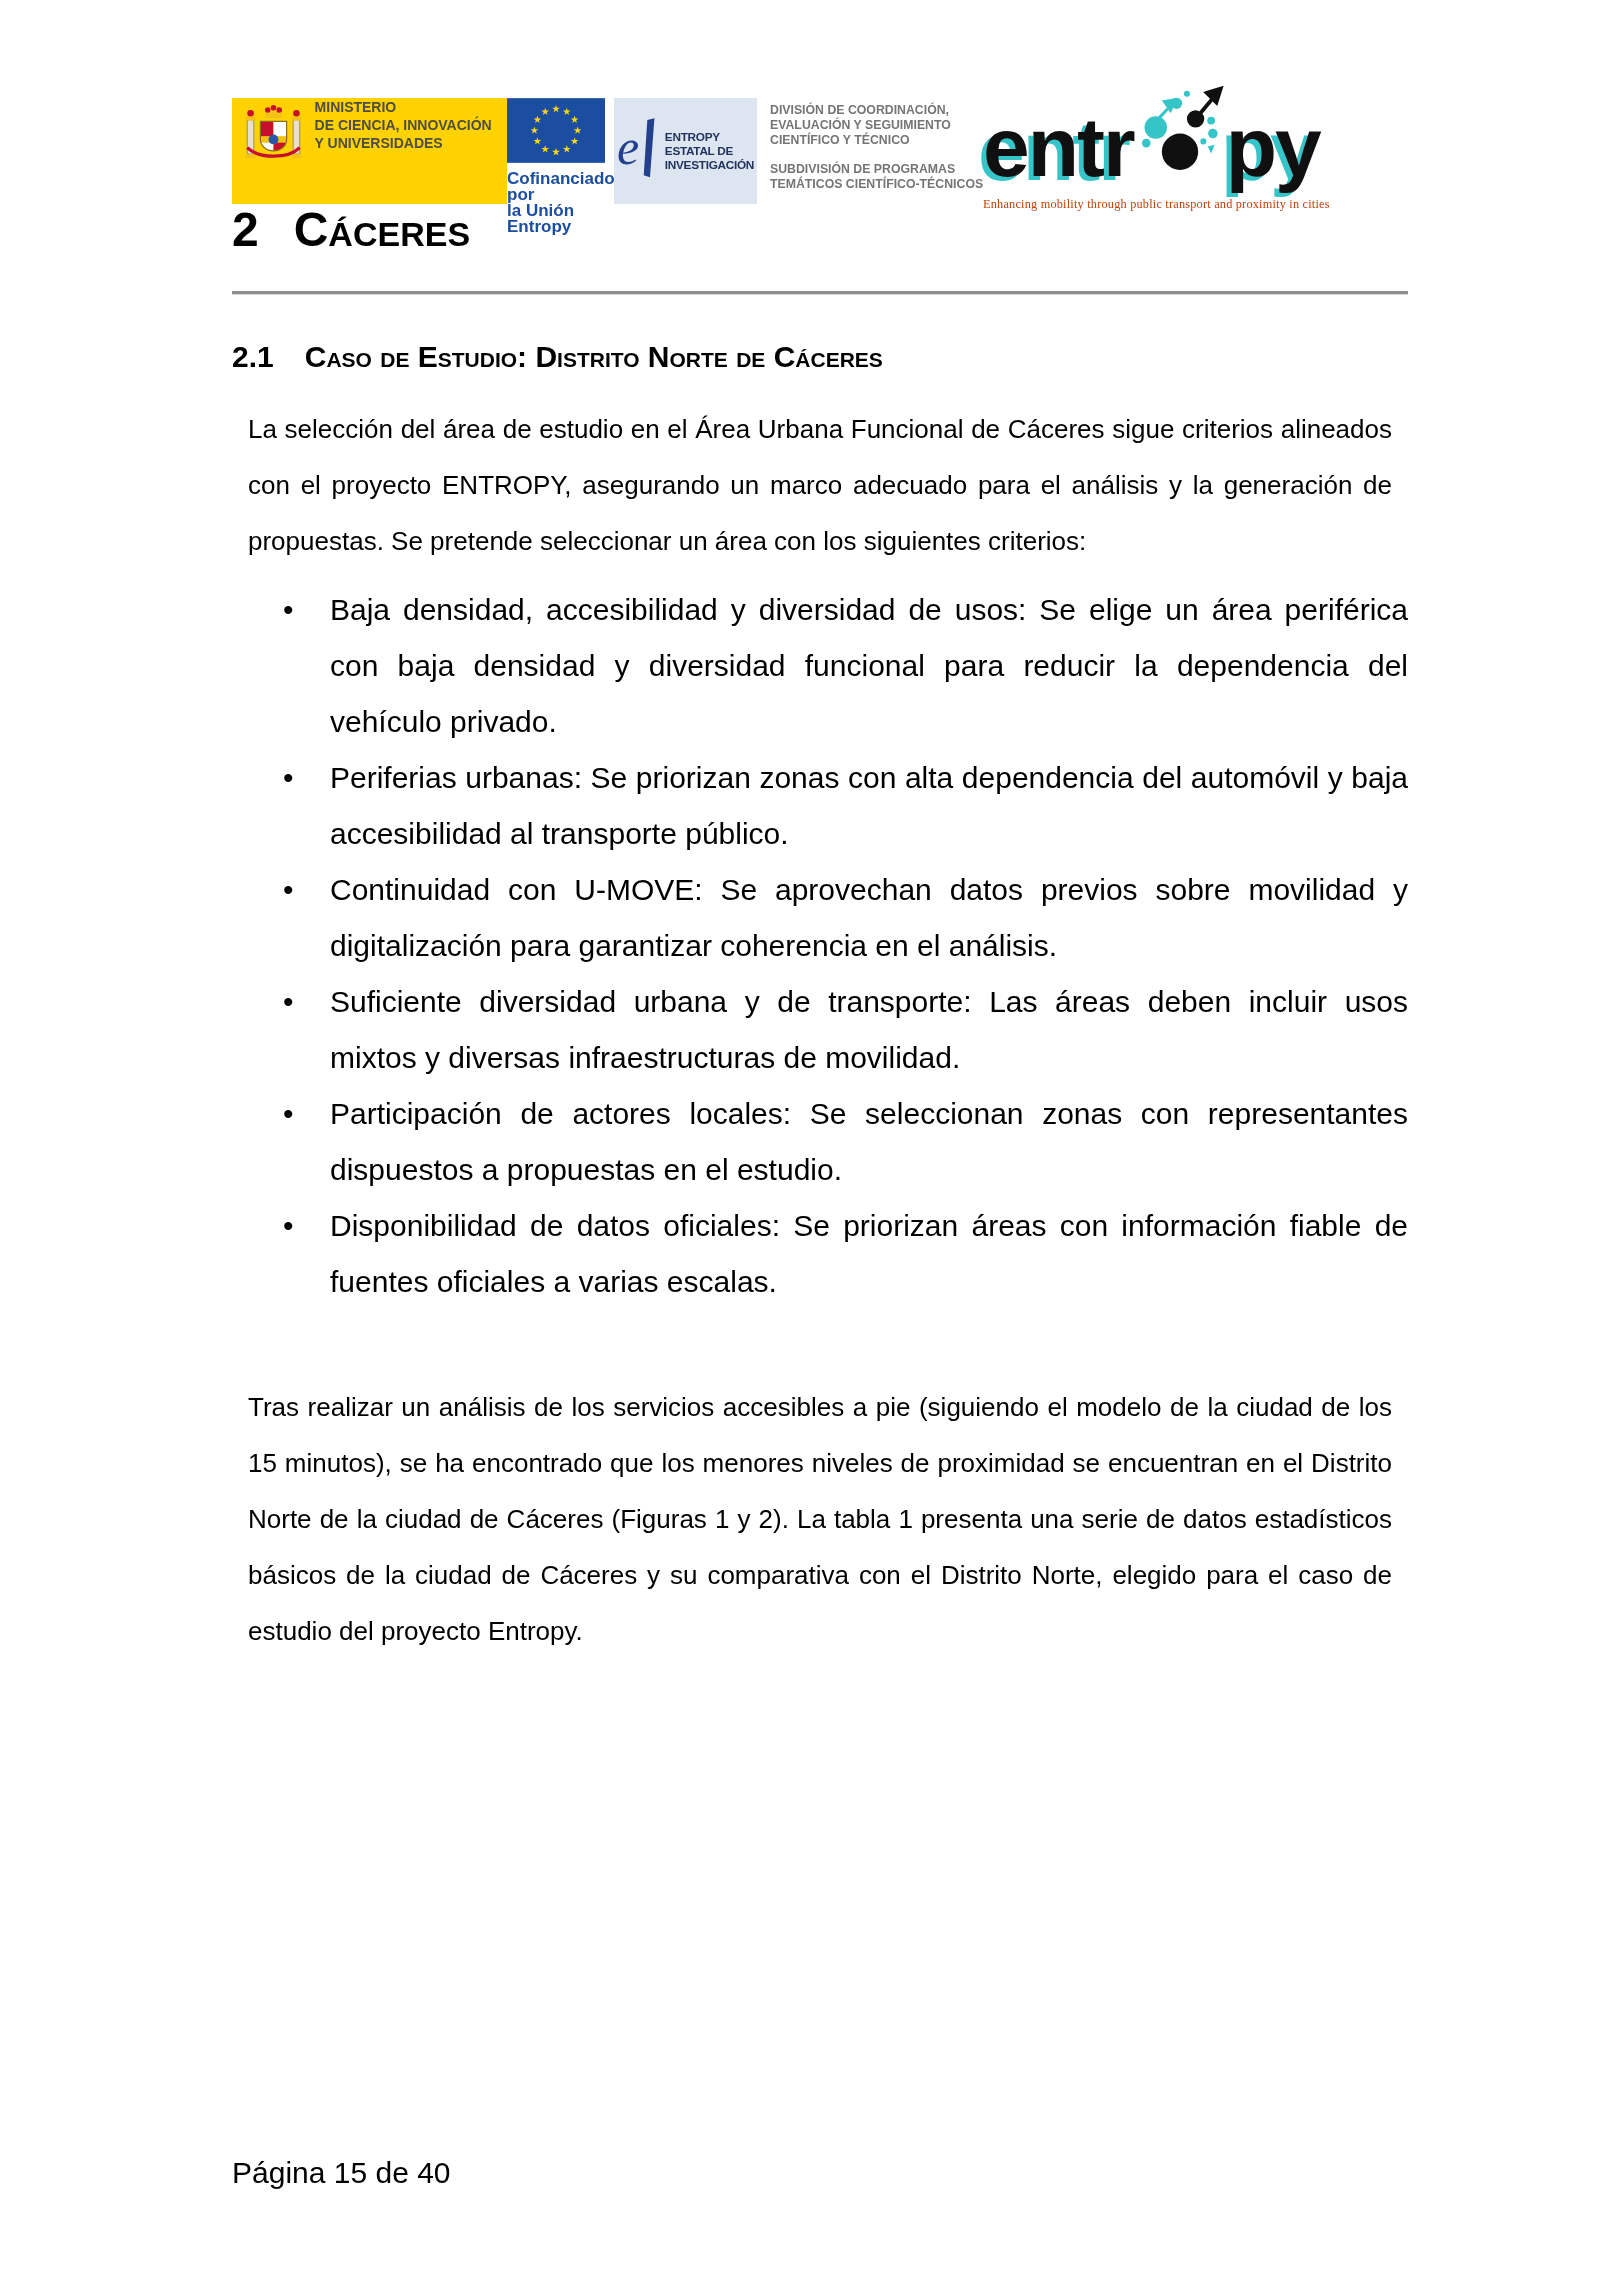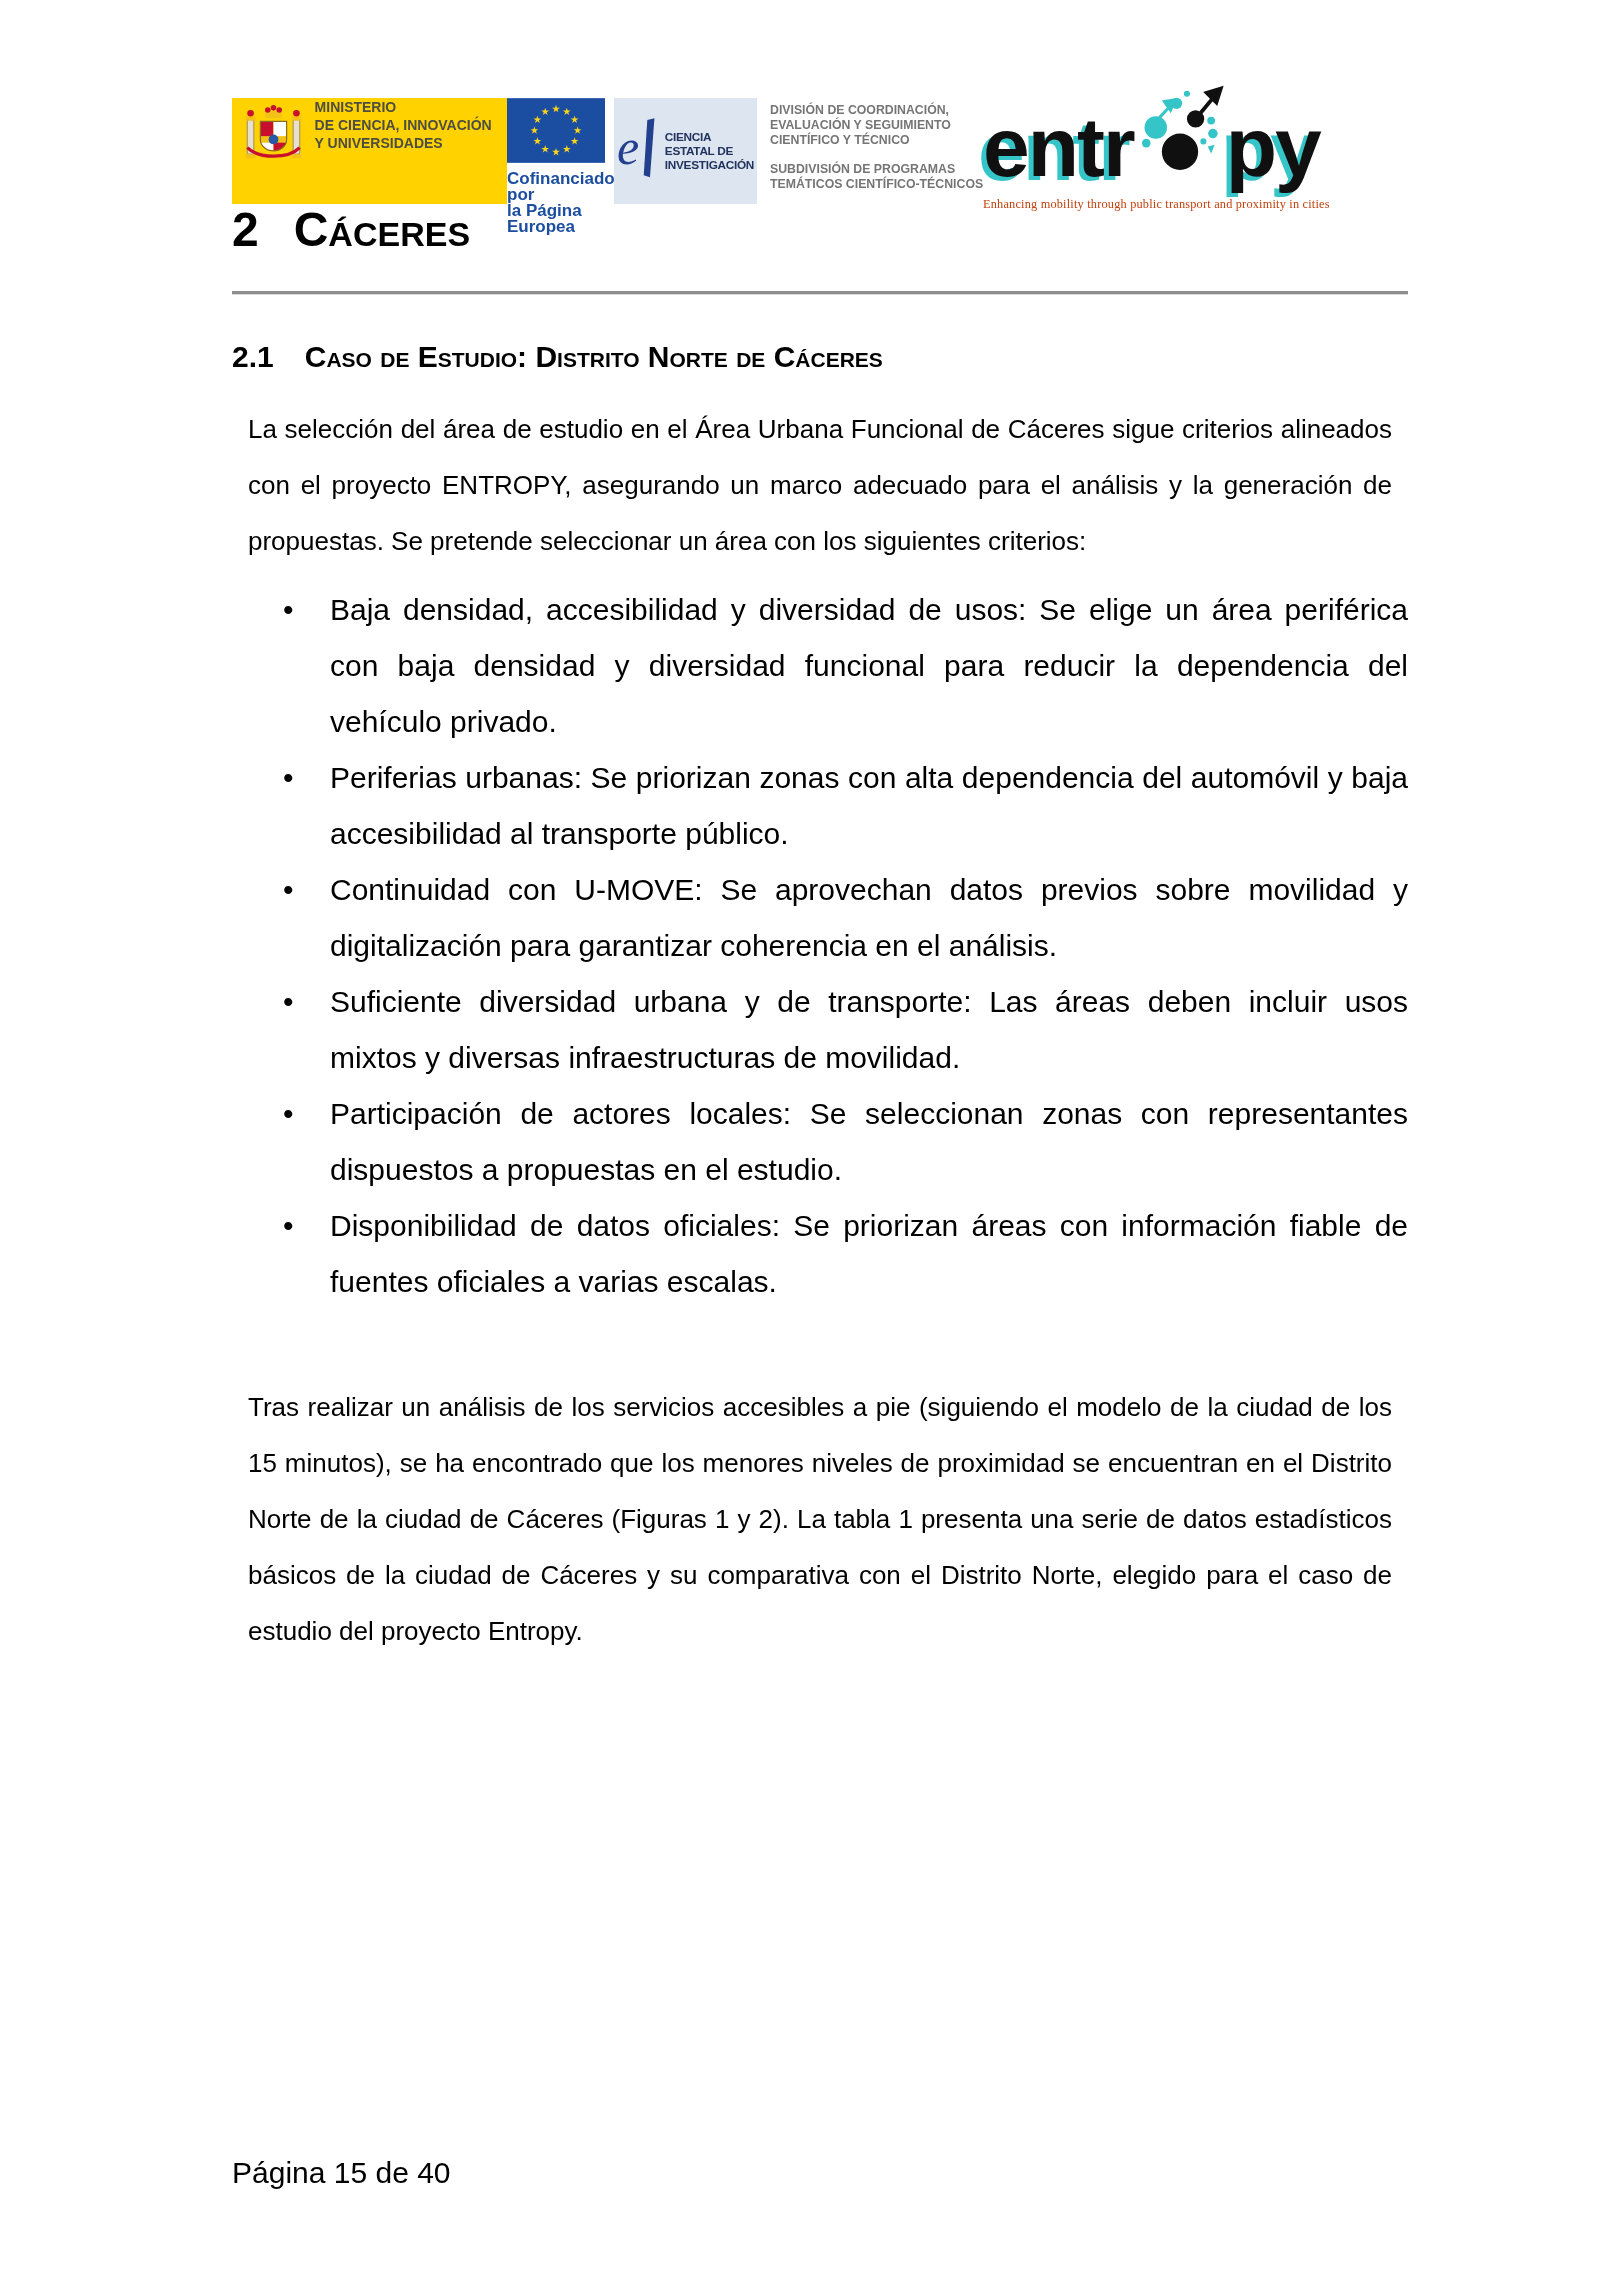--- a/index.html
+++ b/index.html
@@ -110,33 +110,33 @@
           <use href="#star" x="50" y="55"></use>
             <use href="#star" x="39" y="52.1"></use>
           <use href="#star" x="31" y="44"></use>
             <use href="#star" x="28" y="33"></use>
           <use href="#star" x="31" y="22"></use>
             <use href="#star" x="39" y="13.9"></use>
         </svg>
       </span>
       <div class="eu-caption">
         <div>Cofinanciado por</div>
-        <div>la Página Europea</div>
+        <div>la Unión Entropy</div>
       </div>
     </div>
 
     <div class="agency">
       <span>
         <svg width="41" height="69" viewBox="0 0 46 72">
           <text x="0" y="52" font-family="Liberation Serif, serif" font-style="italic" font-size="56" fill="#23408e">e</text>
           <path d="M34,3 L42,1 L37,67 L30,65 Z" fill="#23408e"></path>
         </svg>
       </span>
       <span class="agency-text">
-        <div>CIENCIA</div>
+        <div>ENTROPY</div>
         <div>ESTATAL DE</div>
         <div>INVESTIGACIÓN</div>
       </span>
     </div>
 
     <div class="division">
       <div class="division-block1">
         <div>DIVISIÓN DE COORDINACIÓN,</div>
         <div>EVALUACIÓN Y SEGUIMIENTO</div>
         <div>CIENTÍFICO Y TÉCNICO</div>

